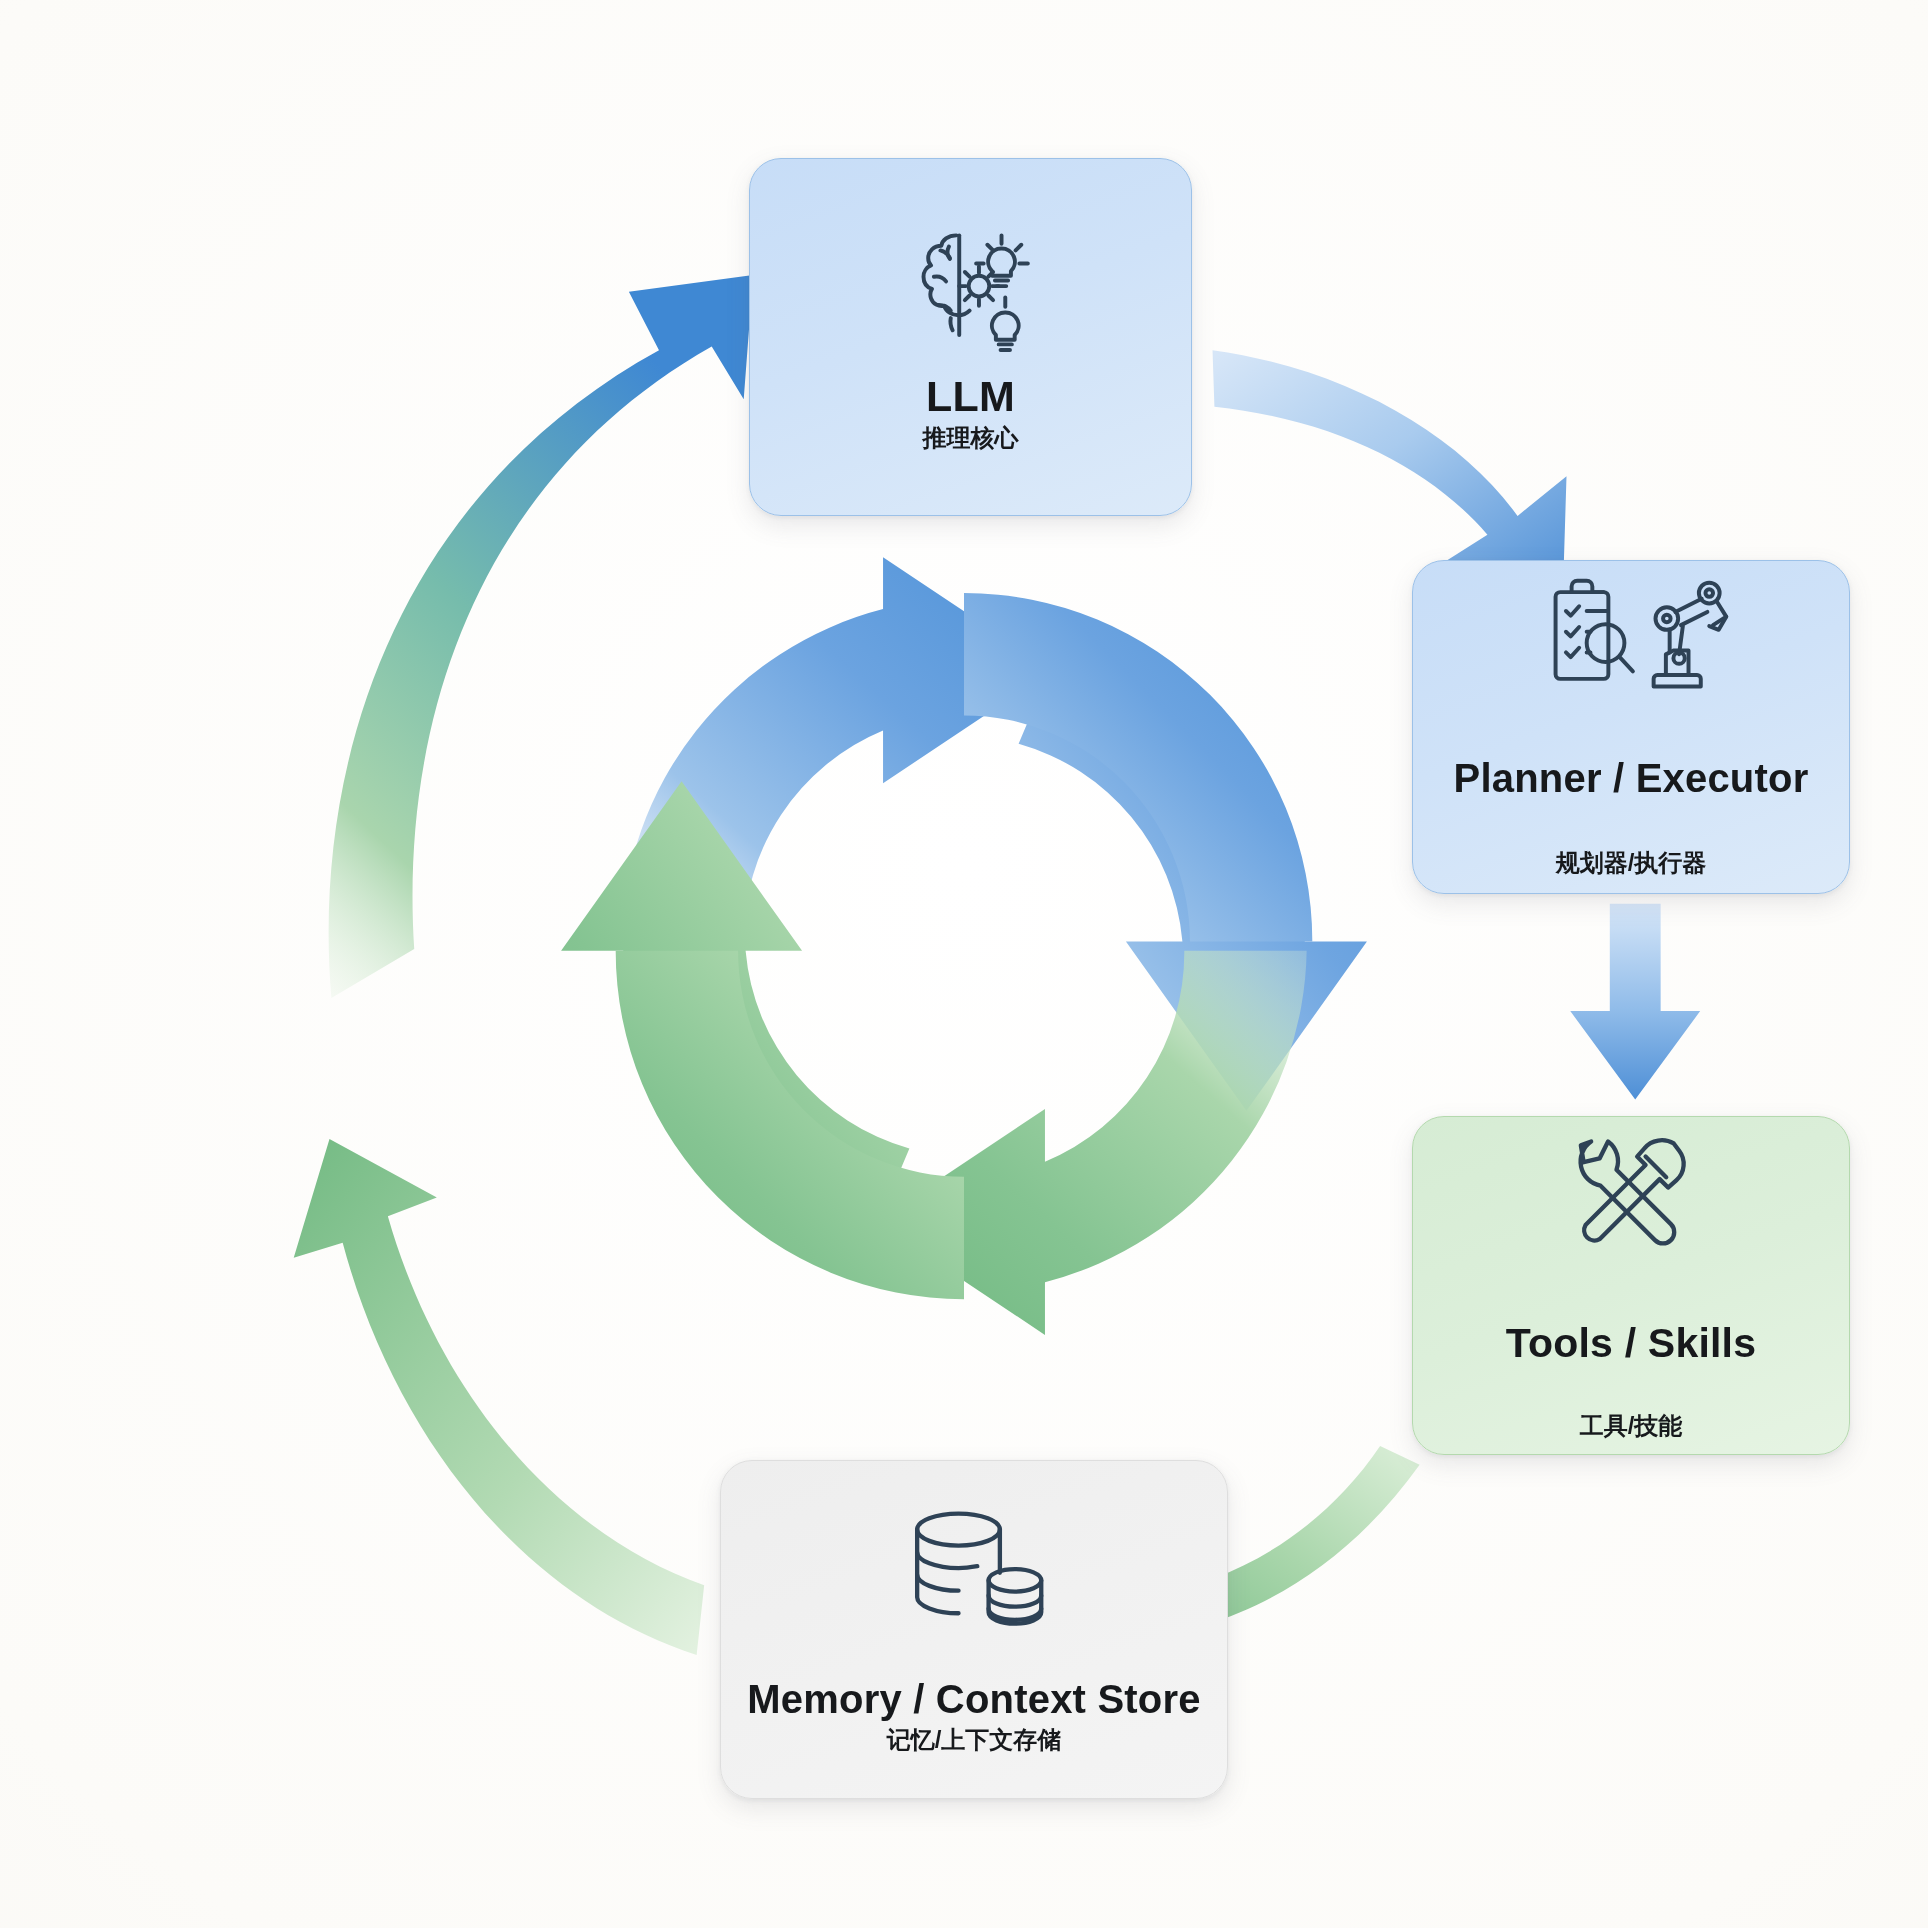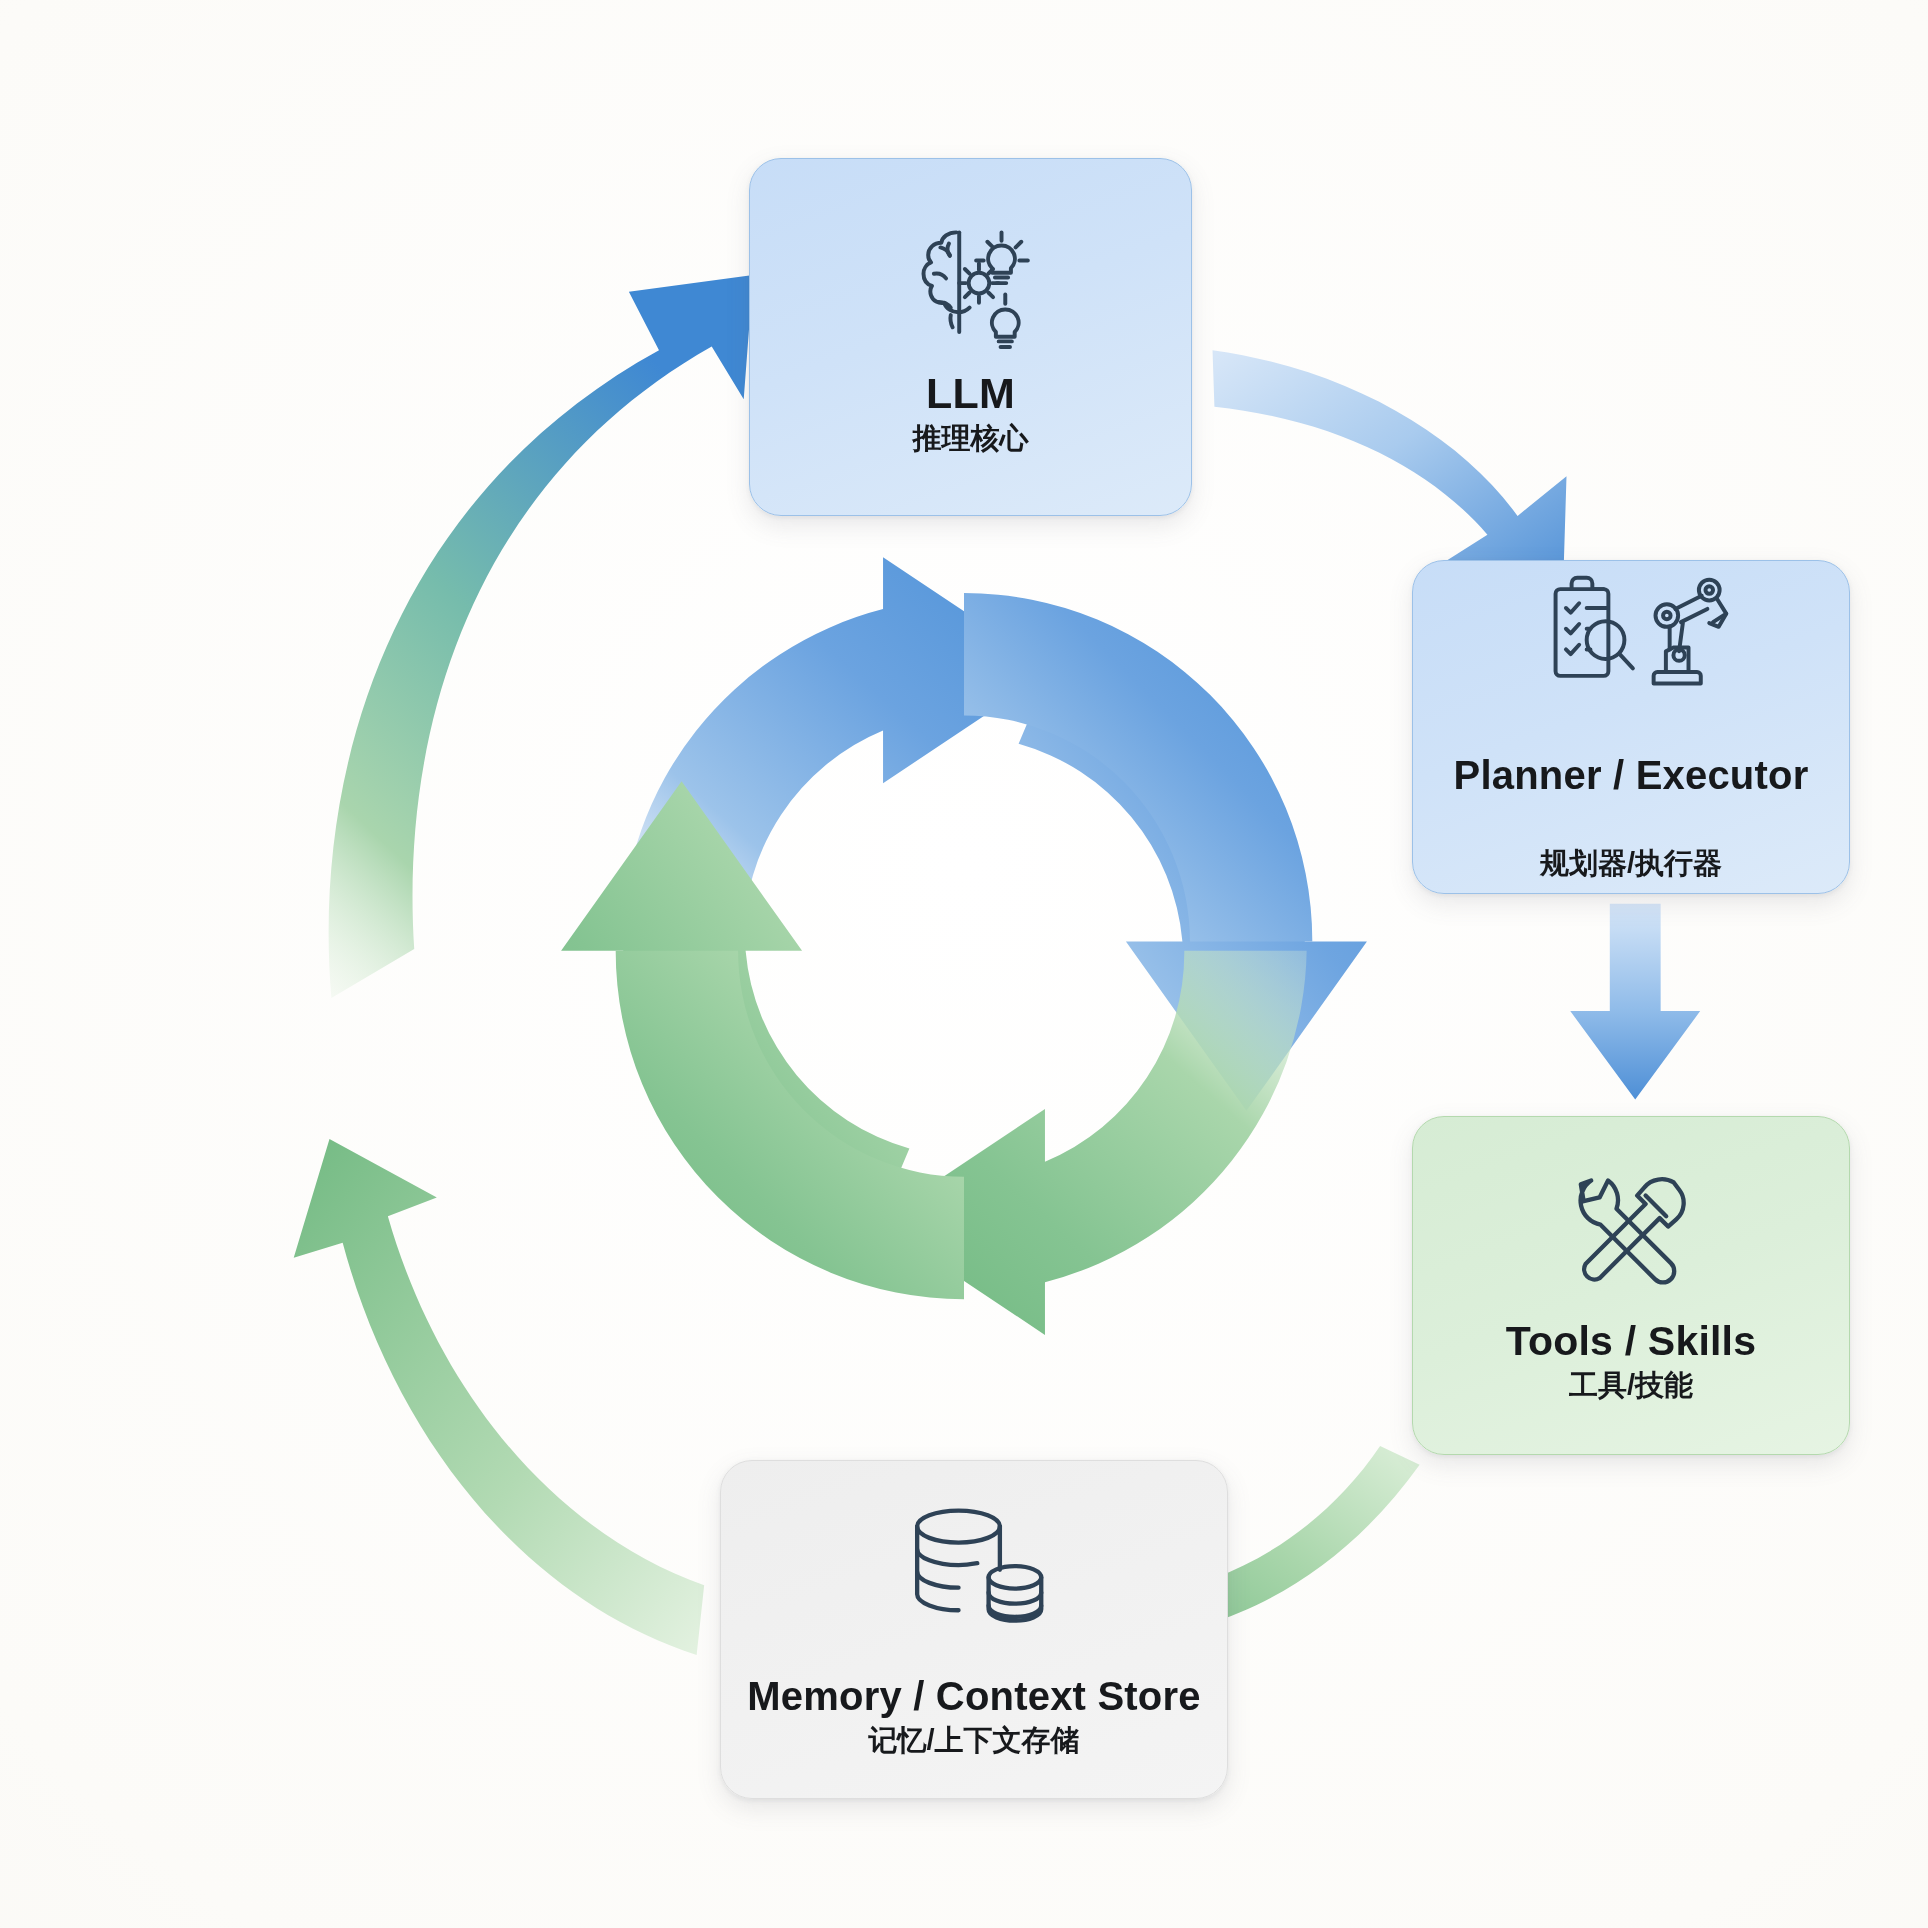--- a/index.html
+++ b/index.html
@@ -20,42 +20,42 @@
     box-sizing:border-box;
     box-shadow:0 9.4px 24.5px rgba(90,95,110,.13), 0 1.9px 4.7px rgba(90,95,110,.09);
     z-index:5;
   }
   .node .ico{display:block;margin-bottom:15px;}
   .node .t-en{
     font-size:41px;font-weight:bold;color:#17191c;
     letter-spacing:0.2px;line-height:1.12;white-space:nowrap;
   }
   .node .t-zh{
-    font-size:29px;font-weight:bold;color:#17191c;
+    font-size:24px;font-weight:bold;color:#17191c;
     line-height:1.18;white-space:nowrap;margin-top:3.8px;
   }
 
   
   .blue-node{
     background:linear-gradient(160deg,#c7ddf7 0%, #cfe2f8 45%, #dceaf9 100%);
     border:1.9px solid #9cc1e8;
   }
   .green-node{
     background:linear-gradient(160deg,#d6ecd4 0%, #dcefda 50%, #e6f4e3 100%);
     border:1.9px solid #b4d9ae;
   }
   .grey-node{
     background:linear-gradient(160deg,#eeeeee 0%, #f1f1f1 50%, #f4f4f4 100%);
     border:1.9px solid #dedede;
   }
 
   
   #node-llm      {left:749px; top:158px;  width:443px; height:358px;}
   #node-planner  {left:1412px;top:560px;  width:438px; height:334px;gap:44px;}
-  #node-tools    {left:1412px;top:1116px; width:438px; height:339px;}
+  #node-tools    {left:1412px;top:1116px; width:438px; height:339px;gap:41px;}
   #node-memory   {left:720px; top:1460px; width:508px; height:339px;}
   #node-env      {left:89px;  top:782px;  width:433px; height:330px;}
 
   #node-llm .t-en{font-size:43px;}
   #node-planner .t-en{font-size:40px;}
   #node-memory .t-en{font-size:40px;margin-top:24px;}
 </style>
 </head>
 <body>
 

